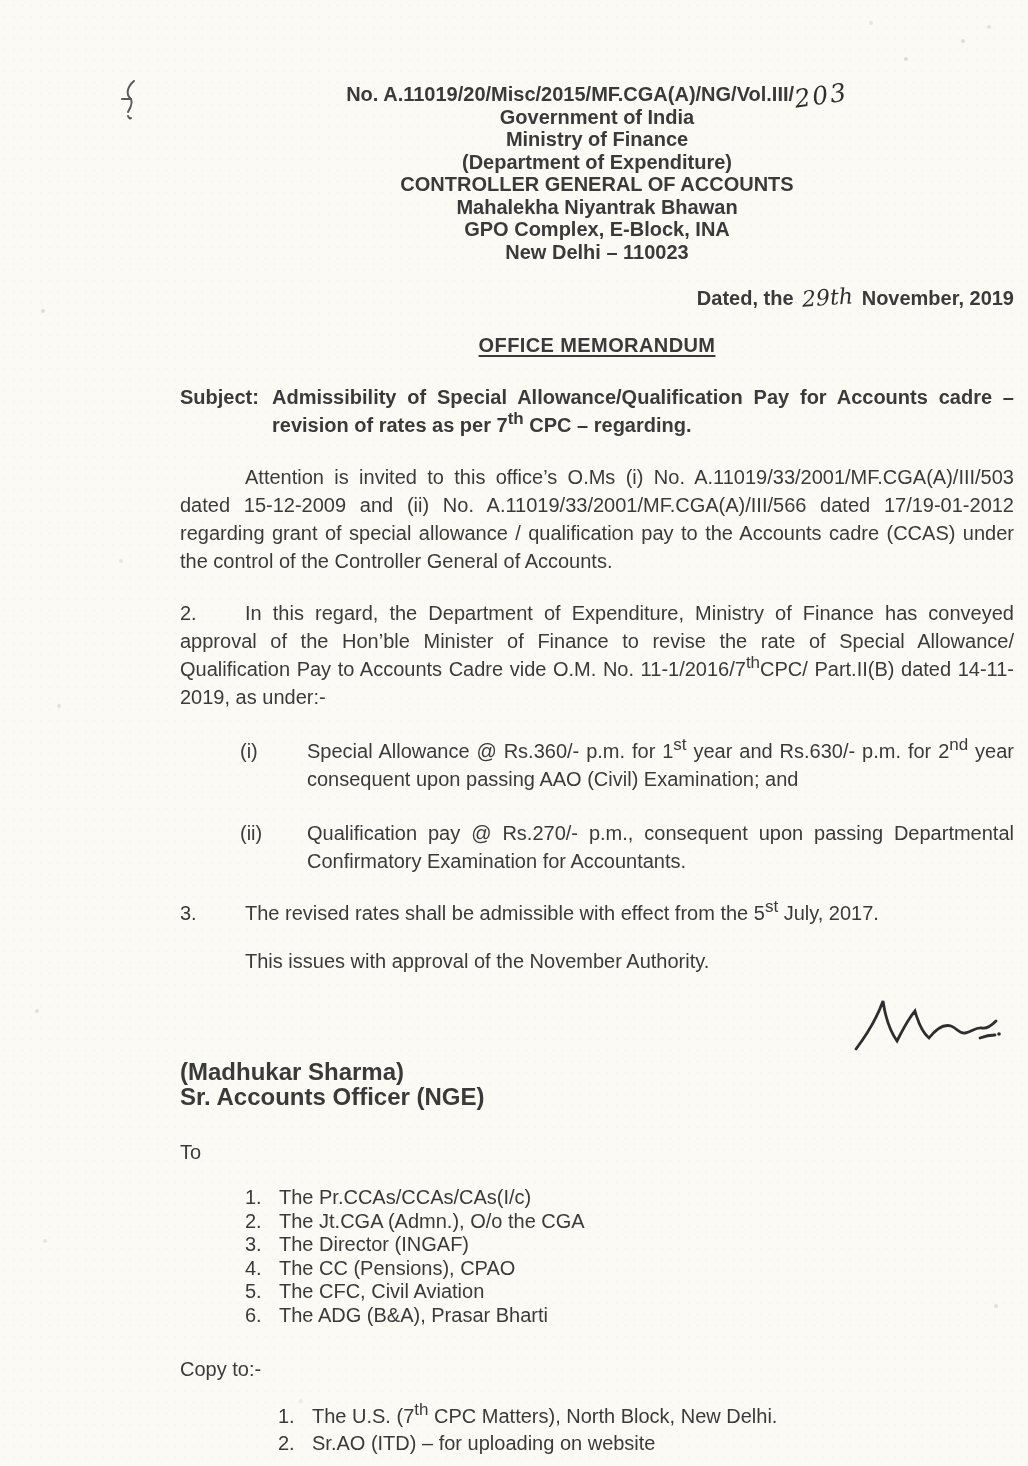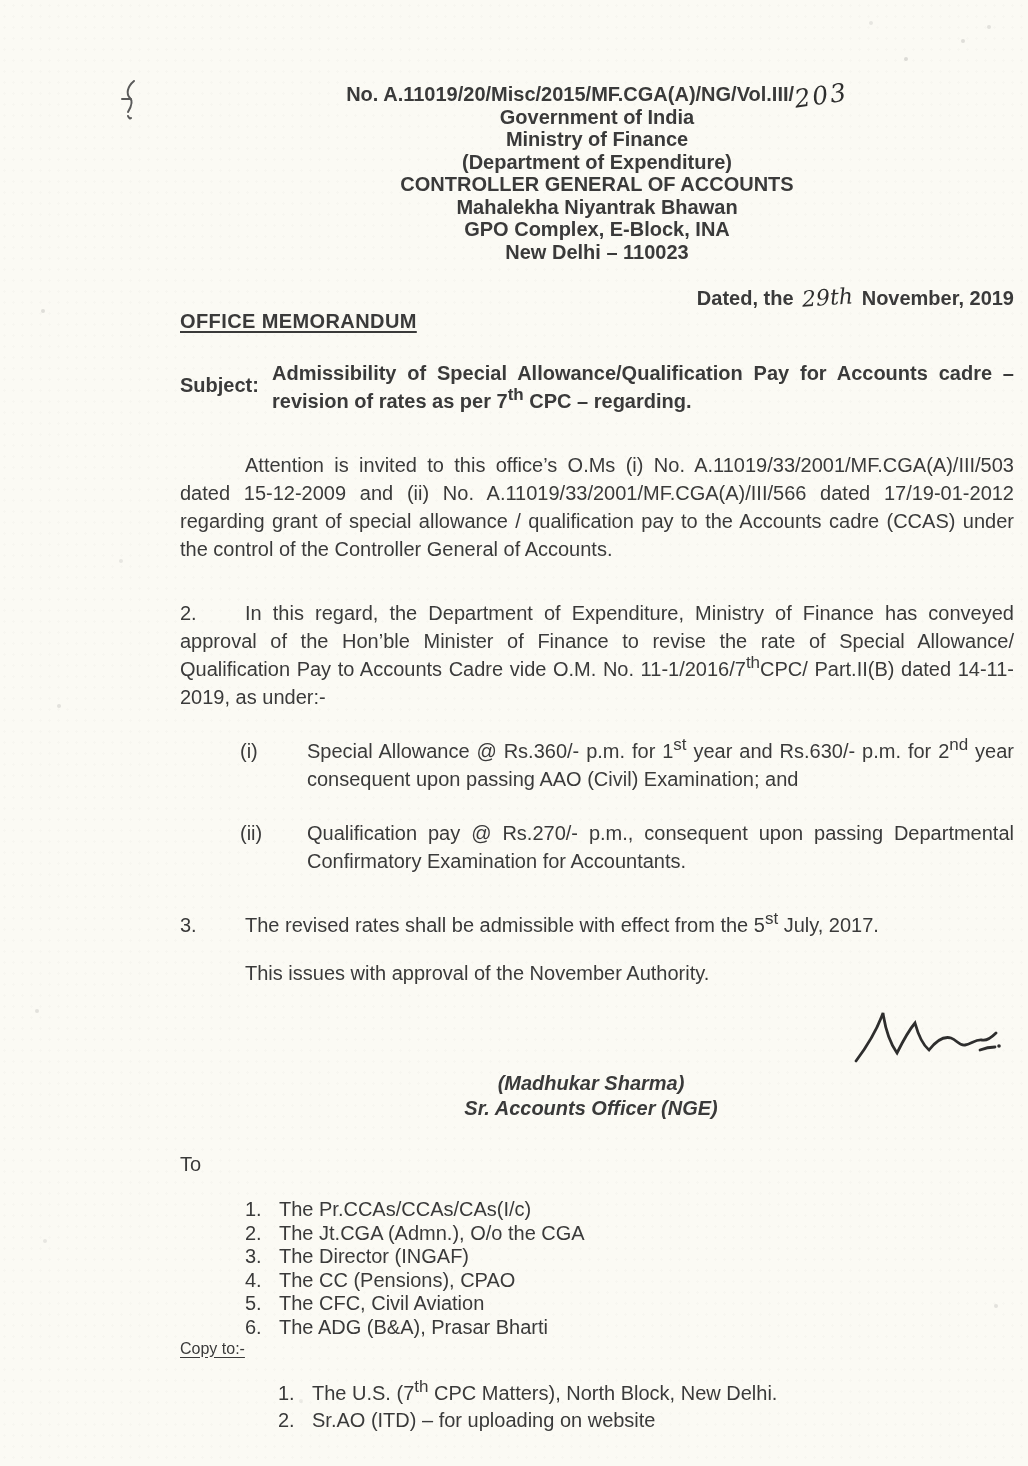--- a/index.html
+++ b/index.html
@@ -34,48 +34,48 @@
   .pen-mark{position:absolute;left:120px;top:78px;}
   .pen-mark path{stroke:#5a5a5a;stroke-width:2;fill:none;stroke-linecap:round;}
 
   .header{text-align:center;font-weight:bold;font-size:20px;line-height:22.5px;}
   .ref-line{white-space:nowrap;}
   .hand{font-family:"DejaVu Serif","Liberation Serif",serif;font-style:italic;font-weight:400;display:inline-block;color:#2e2e2e;}
   .ref-hand{font-size:25px;transform:rotate(-8deg) translateY(3px);letter-spacing:2px;}
   .date-line{margin-top:22px;text-align:right;font-weight:bold;font-size:20px;}
   .date-hand{font-size:22px;transform:rotate(-4deg);margin:0 3px;}
 
-  .om-title{text-align:left;font-weight:bold;font-size:20px;letter-spacing:.4px;}
+  .om-title{margin-top:24px;text-align:center;font-weight:bold;font-size:20px;letter-spacing:.4px;}
   .om-title span{text-decoration:underline;text-underline-offset:3px;}
 
   .subject{margin-top:26px;position:relative;padding-left:92px;font-weight:bold;font-size:20px;line-height:28px;text-align:justify;}
-  .subject-label{position:absolute;left:0;top:12px;}
+  .subject-label{position:absolute;left:0;top:0;}
 
-  .para{margin:36px 0 0 0;font-size:20px;line-height:28px;text-align:justify;}
+  .para{margin:24px 0 0 0;font-size:20px;line-height:28px;text-align:justify;}
   .indent{text-indent:65px;}
   .pnum{display:inline-block;width:65px;text-indent:0;}
 
   .subitem{position:relative;margin:26px 0 0 127px;font-size:20px;line-height:28px;text-align:justify;}
   .marker{position:absolute;left:-67px;top:0;}
 
   .closing{margin-top:20px;text-indent:65px;font-size:20px;line-height:28px;}
 
   .sp{font-size:17px;vertical-align:super;line-height:0;}
 
   .sig-block{margin-top:4px;text-align:right;padding-right:12px;}
   .sig-scrawl path{stroke:#2e2e2e;stroke-width:2.8;fill:none;stroke-linecap:round;}
   .sig-scrawl circle{fill:#2e2e2e;}
-  .sig-name,.sig-role{text-align:center;font-weight:bold;font-size:20px;line-height:25px;padding-right:0;font-style:italic;}
+  .sig-name,.sig-role{text-align:left;font-weight:bold;font-size:24px;line-height:25px;padding-right:0;}
 
   .to-label{margin-top:32px;font-size:20px;}
 
   .dist-list{margin-top:22px;margin-left:65px;font-size:20px;line-height:23.6px;}
   .lnum{display:inline-block;width:34px;}
 
-  .copy-label{font-size:16px;display:inline-block;text-decoration:underline;text-underline-offset:3px;}
+  .copy-label{margin-top:30px;font-size:20px;display:inline-block;text-underline-offset:3px;}
   .copy-list{margin-top:22px;margin-left:98px;font-size:20px;line-height:27px;}
 </style>
 </head>
 <body>
 
 <div class="page">
   <div class="speckles"></div>
 
   <svg class="pen-mark" width="22" height="44" viewBox="0 0 22 44">
     <path d="M14 3 C7 9 6 16 10 20 C13 23 11 29 8 34 M8 38 c1 2 2 3 3 2"></path>

